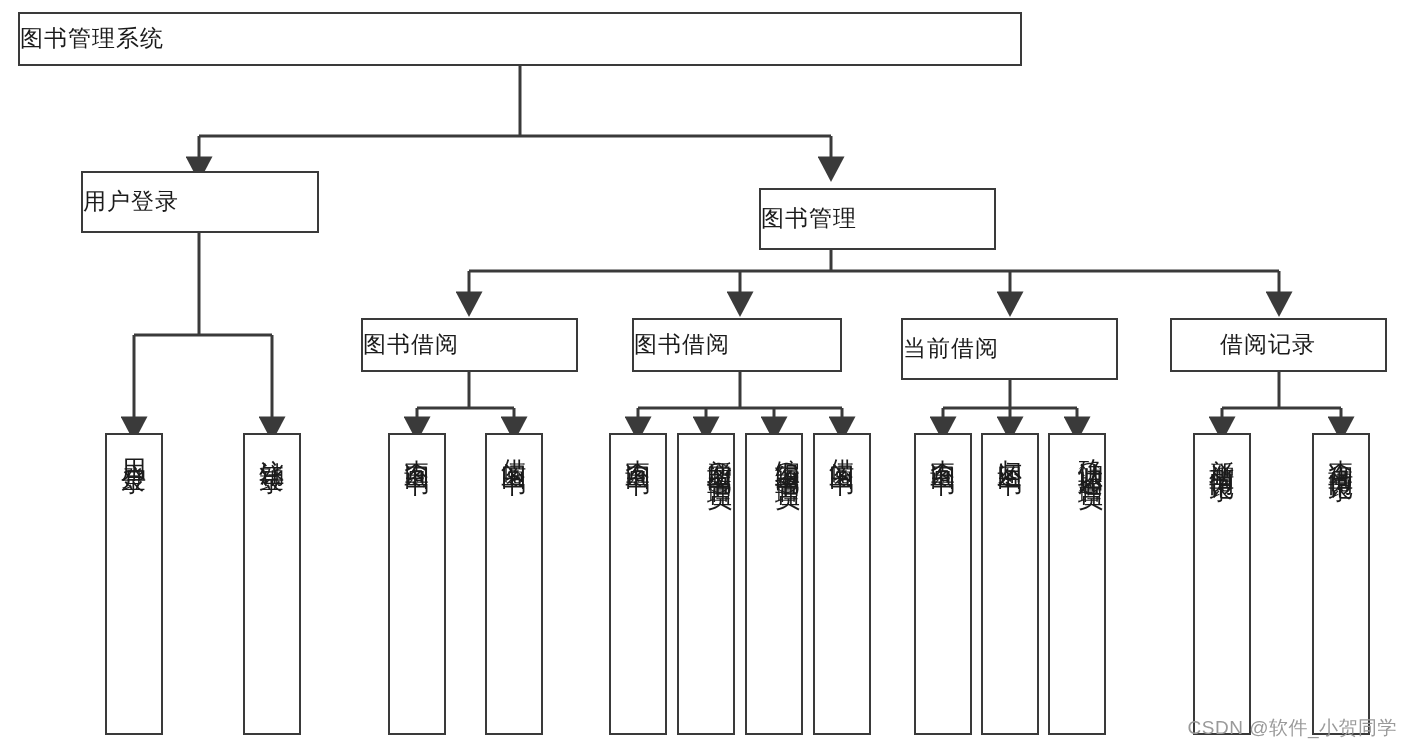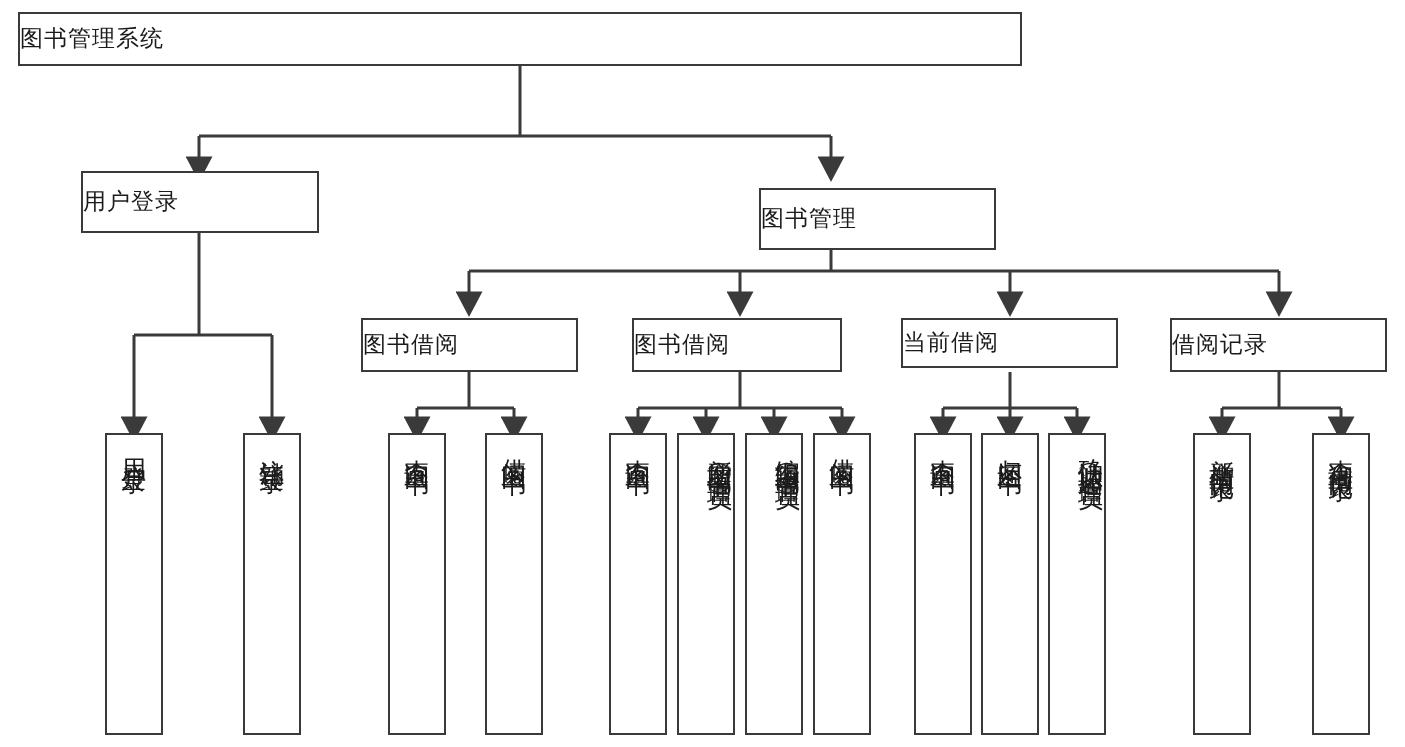--- a/index.html
+++ b/index.html
@@ -132,24 +132,24 @@
   <div class="node h-text" style="left:712px; top:188px; width:237px; height:62px;margin-left:47px;">
     <span>图书管理</span>
   </div>
 
   <div class="node h-text" style="left:361px; top:318px; width:217px; height:54px;">
     <span>图书借阅</span>
   </div>
   <div class="node h-text" style="left:632px; top:318px; width:210px; height:54px;">
     <span>图书借阅</span>
   </div>
-  <div class="node h-text" style="left:901px; top:318px; width:217px; height:50px;">
+  <div class="node h-text" style="left:901px; top:318px; width:217px; height:62px;">
     <span>当前借阅</span>
   </div>
-  <div class="node h-text" style="left:1170px; top:318px; width:217px; height:54px;">
+  <div class="node h-text" style="left:1170px; top:318px; width:217px; height:54px;padding-left:48px;">
     <span>借阅记录</span>
   </div>
 
   <div class="node v-text" style="left:105px; top:433px; width:58px; height:302px;">
     <span>用户登录</span>
   </div>
   <div class="node v-text" style="left:243px; top:433px; width:58px; height:302px;">
     <span>注销登录</span>
   </div>
 
@@ -183,14 +183,15 @@
     <span>确认归还（管理员）</span>
   </div>
 
   <div class="node v-text" style="left:1193px; top:433px; width:58px; height:302px;">
     <span>新增借阅记录</span>
   </div>
   <div class="node v-text" style="left:1312px; top:433px; width:58px; height:302px;">
     <span>查询借阅记录</span>
   </div>
 
+  <div class="watermark">CSDN @软件_小贺同学</div>
 
 </div>
 
 </body></html>

